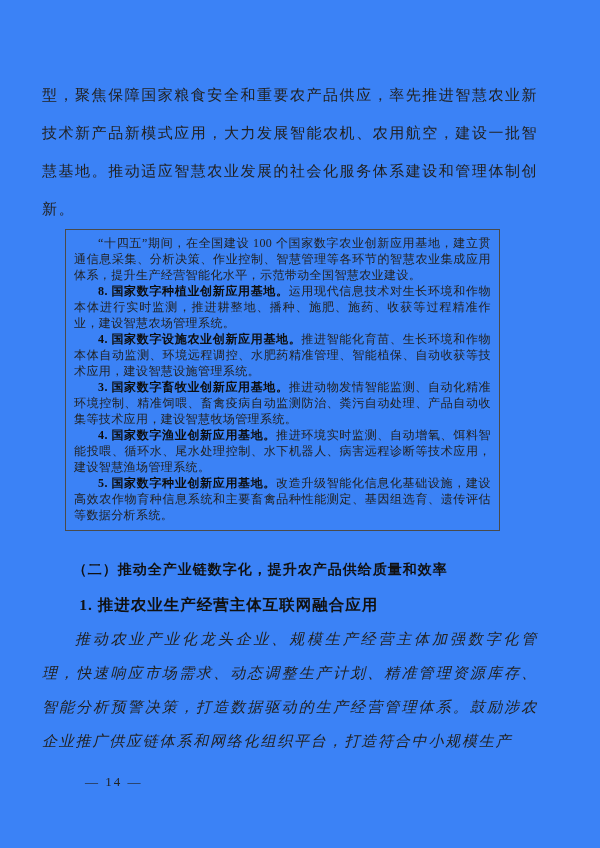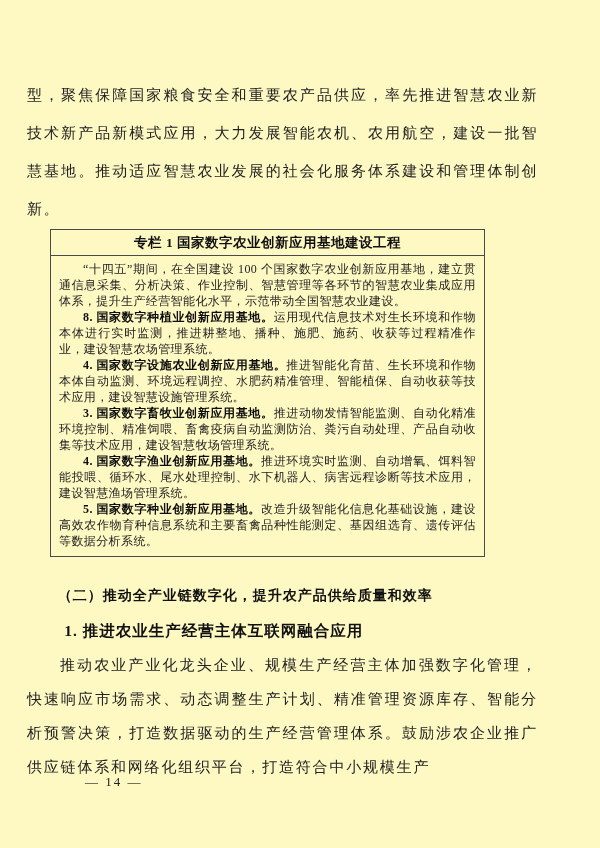--- a/index.html
+++ b/index.html
@@ -2,36 +2,36 @@
 <html><head>
 <meta charset="utf-8">
 <style>
   * { margin: 0; padding: 0; box-sizing: border-box; }
   html, body { background: #e8e8e8; }
   .page {
     position: relative;
     width: 600px;
     height: 848px;
     margin: 0 auto;
-    background: #fef9c3;
+    background: #3b82f6;
     font-family: "Liberation Serif", "DejaVu Serif", serif;
     color: #1c1c1c;
-    padding: 76px 62px 0 27px;
+    padding: 76px 62px 0 42px;
     overflow: hidden;
   }
   
   .body-para {
     font-size: 15px;
     line-height: 38px;
     letter-spacing: 1.5px;
     text-align: justify;
     text-justify: inter-character;
     color: #222222;
   }
-  .body-para.indented { text-indent: 2.2em; }
+  .body-para.indented { text-indent: 2.2em; font-style: italic; }
   
   .callout-box {
     margin-left: 23px;
     width: 435px;
     border: 1px solid #4a4a4a;
     margin-top: 1px;
   }
   .box-header {
     border-bottom: 1px solid #4a4a4a;
     text-align: center;
@@ -93,21 +93,20 @@
   }
 </style>
 </head>
 <body>
 
 <div class="page">
 
   <p class="body-para">型，聚焦保障国家粮食安全和重要农产品供应，率先推进智慧农业新技术新产品新模式应用，大力发展智能农机、农用航空，建设一批智慧基地。推动适应智慧农业发展的社会化服务体系建设和管理体制创新。</p>
 
   <div class="callout-box">
-    <div class="box-header">专栏 1  国家数字农业创新应用基地建设工程</div>
     <div class="box-body">
       <p class="box-para">
         <span>“十四五”期间，在全国建设 100 个国家数字农业创新应用基地，建立贯通信息采集、分析决策、作业控制、智慧管理等各环节的智慧农业集成应用体系，提升生产经营智能化水平，示范带动全国智慧农业建设。</span>
       </p>
       <p class="box-para">
         <b>8. 国家数字种植业创新应用基地。</b><span>运用现代信息技术对生长环境和作物本体进行实时监测，推进耕整地、播种、施肥、施药、收获等过程精准作业，建设智慧农场管理系统。</span>
       </p>
       <p class="box-para">
         <b>4. 国家数字设施农业创新应用基地。</b><span>推进智能化育苗、生长环境和作物本体自动监测、环境远程调控、水肥药精准管理、智能植保、自动收获等技术应用，建设智慧设施管理系统。</span>
       </p>

